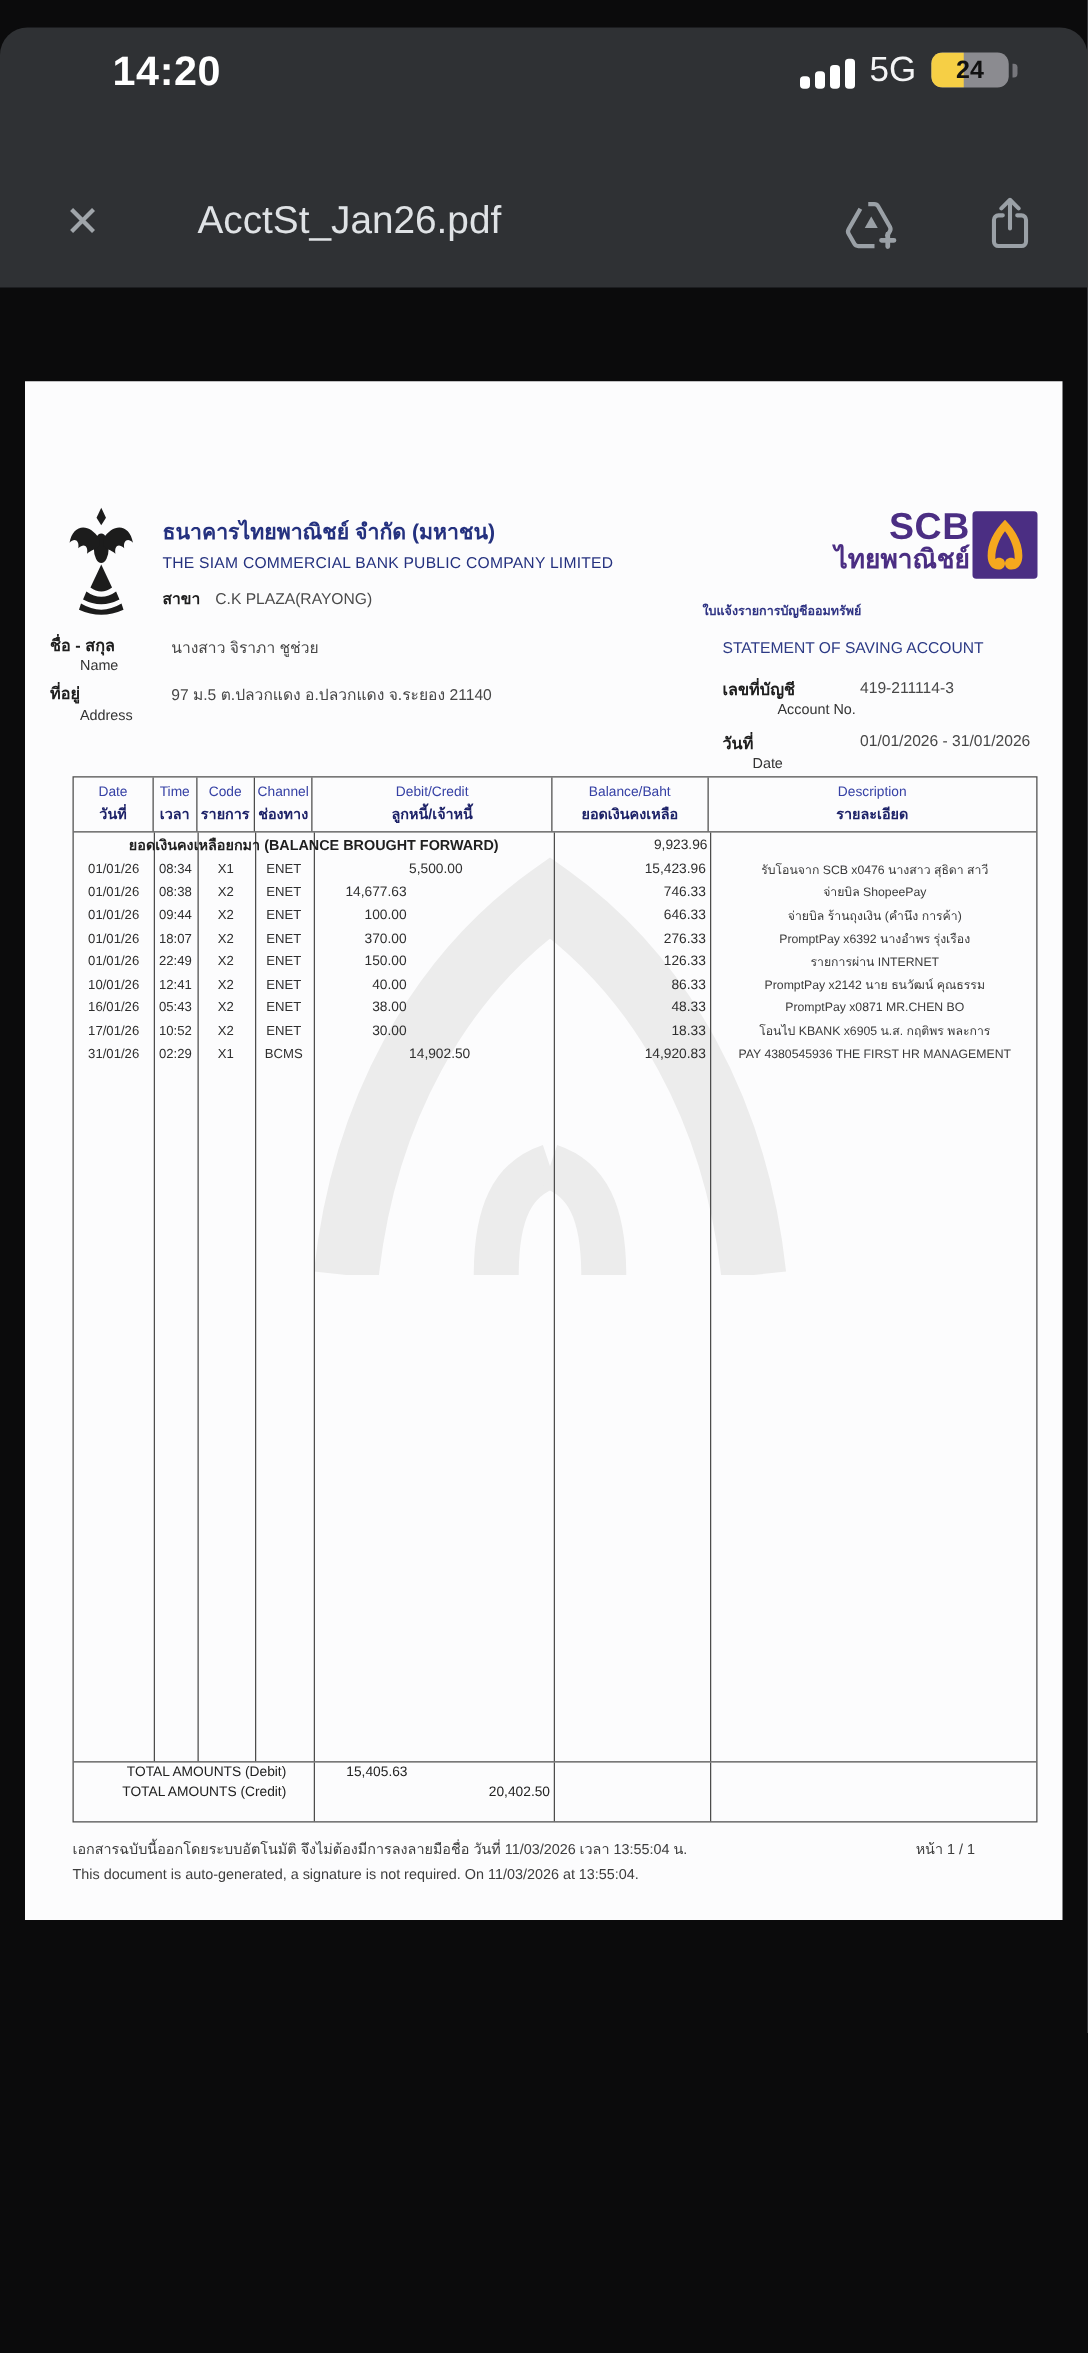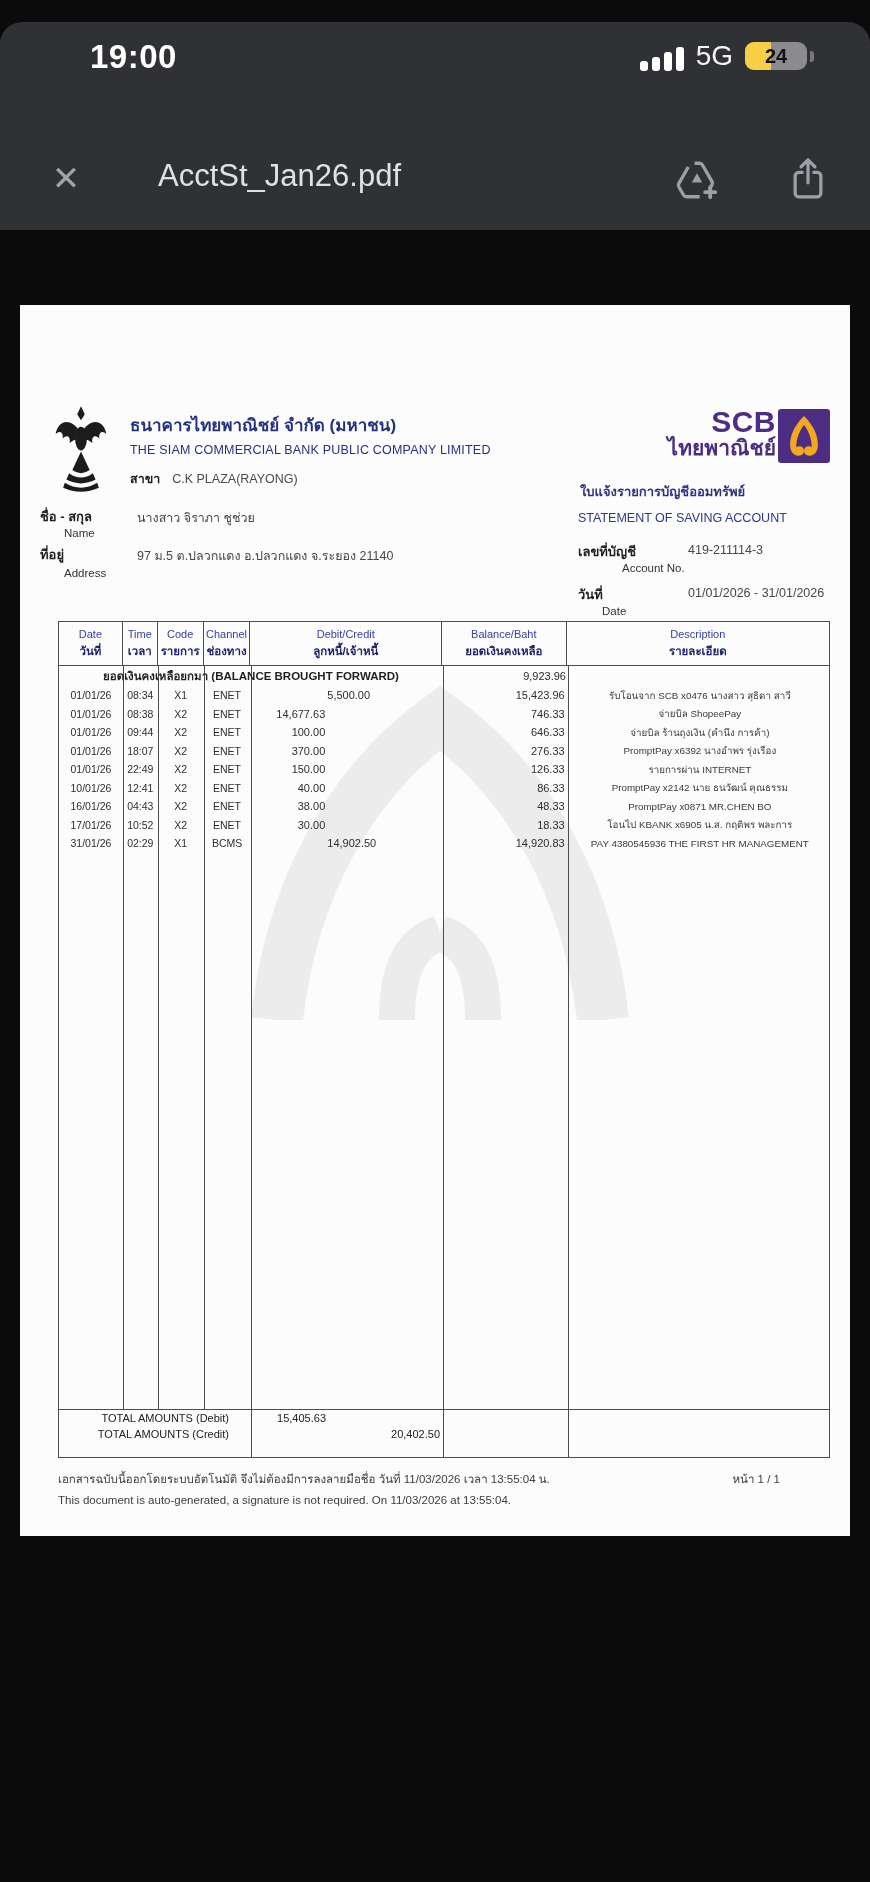--- a/index.html
+++ b/index.html
@@ -39,21 +39,21 @@
   .branch  { left:110px; top:164px; font-size:12.5px; }
   .branch b { color:#1c1c1c; margin-right:12px; }
   .branch span { color:#4a4a4a; }
 
   .scb-word { right:74px; top:102px; text-align:right; line-height:1.0; }
   .scb-word .l1 { font-size:30px; font-weight:bold; letter-spacing:.5px; }
   .scb-word .l2 { font-size:21px; font-weight:bold; }
   .scb-mark { left:758px; top:104px; width:52px; height:54px; background:#4b2e83; border-radius:3px; display:flex; align-items:center; justify-content:center; }
   .scb-mark svg { width:40px; height:46px; }
 
-  .stmt-th { left:560px; top:176px; font-size:13px; font-weight:bold; color:#2e3283; }
+  .stmt-th { left:542px; top:176px; font-size:10px; font-weight:bold; color:#2e3283; }
   .stmt-en { left:558px; top:206px; font-size:12.5px; color:#2c3a85; }
 
   .fld-b  { font-size:13px; font-weight:bold; color:#1e1e1e; }
   .fld-en { font-size:11.5px; color:#333;padding-left:24px; }
   .fld-v  { font-size:12.5px; color:#474747; }
 
   
   .tbl { left:38px; top:316px; width:772px; border:1px solid #4c4c4c; background:transparent; }
   .thead { display:flex; height:44px; border-bottom:1px solid #4c4c4c; }
   .thead .hc { border-right:1px solid #4c4c4c; display:flex; flex-direction:column; align-items:center; justify-content:center; gap:2px; }
@@ -90,21 +90,21 @@
   .foot-th { left:38px; top:1165px; font-size:11.5px; color:#3d3d3d; }
   .foot-en { left:38px; top:1189px; font-size:11.5px; color:#3d3d3d; }
   .foot-pg { right:70px; top:1165px; font-size:11.5px; color:#3d3d3d; }
 </style>
 </head>
 <body>
 
 <div id="screen">
 
   <div class="chrome">
-    <div class="status-time">19:00</div>
+    <div class="status-time">14:20</div>
     <div class="status-right">
       <div class="sig">
           <i class="s1"></i>
           <i class="s2"></i>
           <i class="s3"></i>
           <i class="s4"></i>
         </div>
       <div class="net5g">5G</div>
       <div class="batt">
         <div class="fill"></div>
@@ -291,21 +291,21 @@
               <div class="t">12:41</div>
               <div class="c">X2</div>
               <div class="ch">ENET</div>
               <div class="deb">40.00</div>
               <div class="cre"></div>
               <div class="bal">86.33</div>
               <div class="desc">PromptPay x2142 นาย ธนวัฒน์ คุณธรรม</div>
             </div>
           <div class="trow">
               <div class="d">16/01/26</div>
-              <div class="t">04:43</div>
+              <div class="t">05:43</div>
               <div class="c">X2</div>
               <div class="ch">ENET</div>
               <div class="deb">38.00</div>
               <div class="cre"></div>
               <div class="bal">48.33</div>
               <div class="desc">PromptPay x0871 MR.CHEN BO</div>
             </div>
           <div class="trow">
               <div class="d">17/01/26</div>
               <div class="t">10:52</div>

